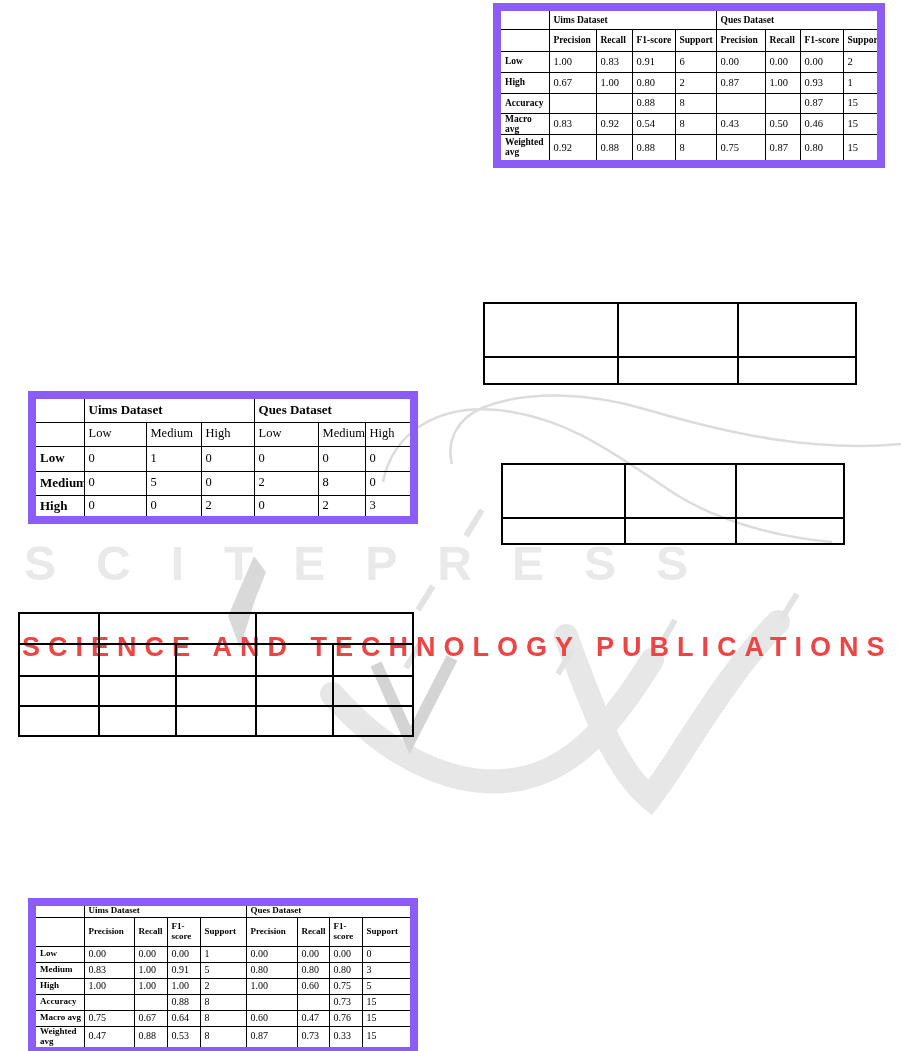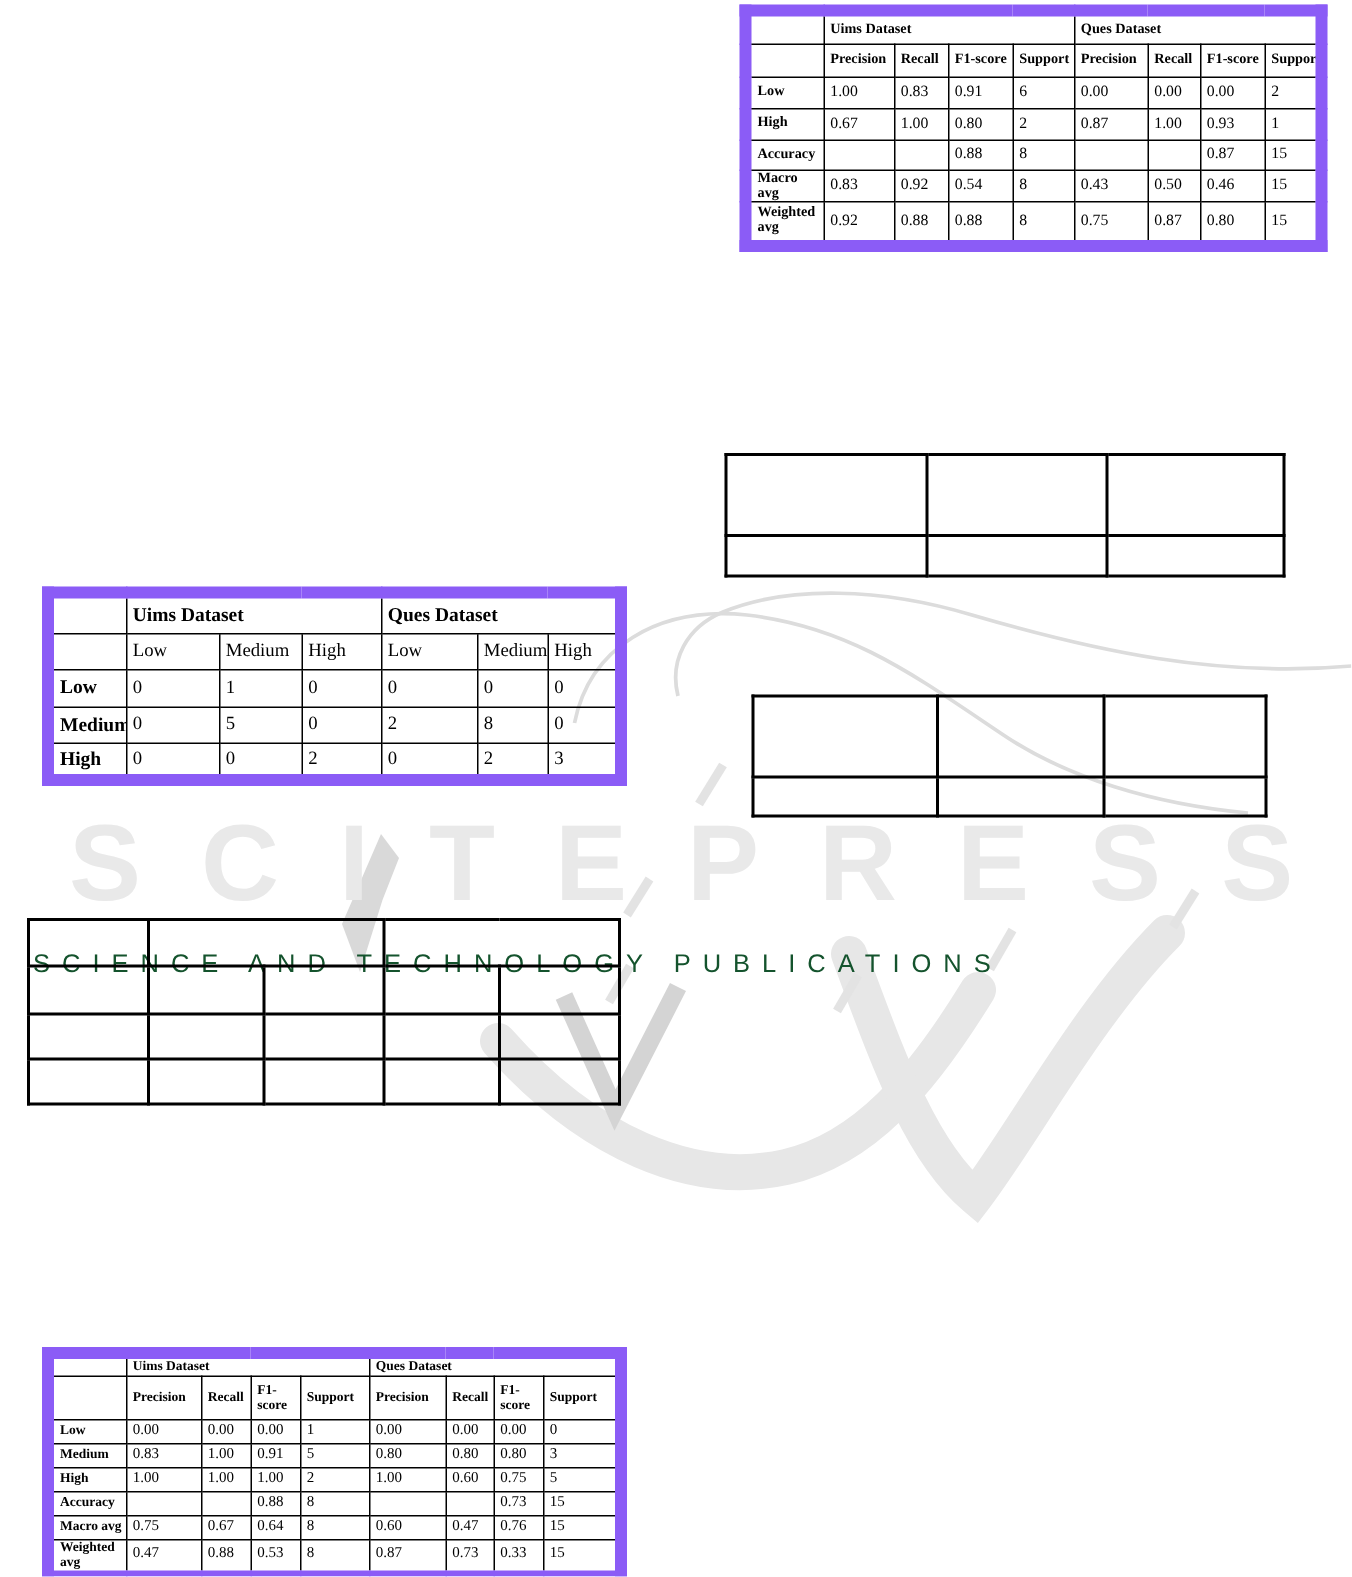--- a/index.html
+++ b/index.html
@@ -5,28 +5,28 @@
   html,body { margin:0; padding:0; background:#fff; }
   .page {
     position:relative; width:901px; height:1051px; background:#ffffff;
     overflow:hidden; font-family:"Liberation Serif", serif; color:#000;
   }
   
   .wm-svg { position:absolute; left:0; top:0; z-index:0; }
   .wm-title {
     position:absolute; left:24px; top:540px; z-index:0;
     font-family:"Liberation Sans", sans-serif; font-weight:bold;
-    font-size:72px; line-height:1; letter-spacing:40px; white-space:nowrap;
-    color:#e9e9e9; user-select:none;margin-left:22px;
+    font-size:48px; line-height:1; letter-spacing:40px; white-space:nowrap;
+    color:#e9e9e9; user-select:none;
   }
   .wm-sub {
     position:absolute; left:22px; top:634px; z-index:0;
-    font-family:"Liberation Sans", sans-serif; font-weight:normal;
-    font-size:17px; line-height:1; letter-spacing:8px; white-space:nowrap;
-    color:#14532d; user-select:none;
+    font-family:"Liberation Sans", sans-serif; font-weight:bold;
+    font-size:27px; line-height:1; letter-spacing:8px; white-space:nowrap;
+    color:#ef4444; user-select:none;
   }
   
   table { position:absolute; border-collapse:collapse; table-layout:fixed; z-index:2; background:transparent; }
   .tbl { border:8px solid #8b5cf6;padding-left:23px; }
   .tbl th, .tbl td {
     border:1px solid #000; padding:0 2px 0 4px; text-align:left;
     vertical-align:middle; overflow:hidden; line-height:1.08; background:transparent;
   }
   .tbl th { font-weight:bold; }
   .tbl td { font-weight:normal; }

